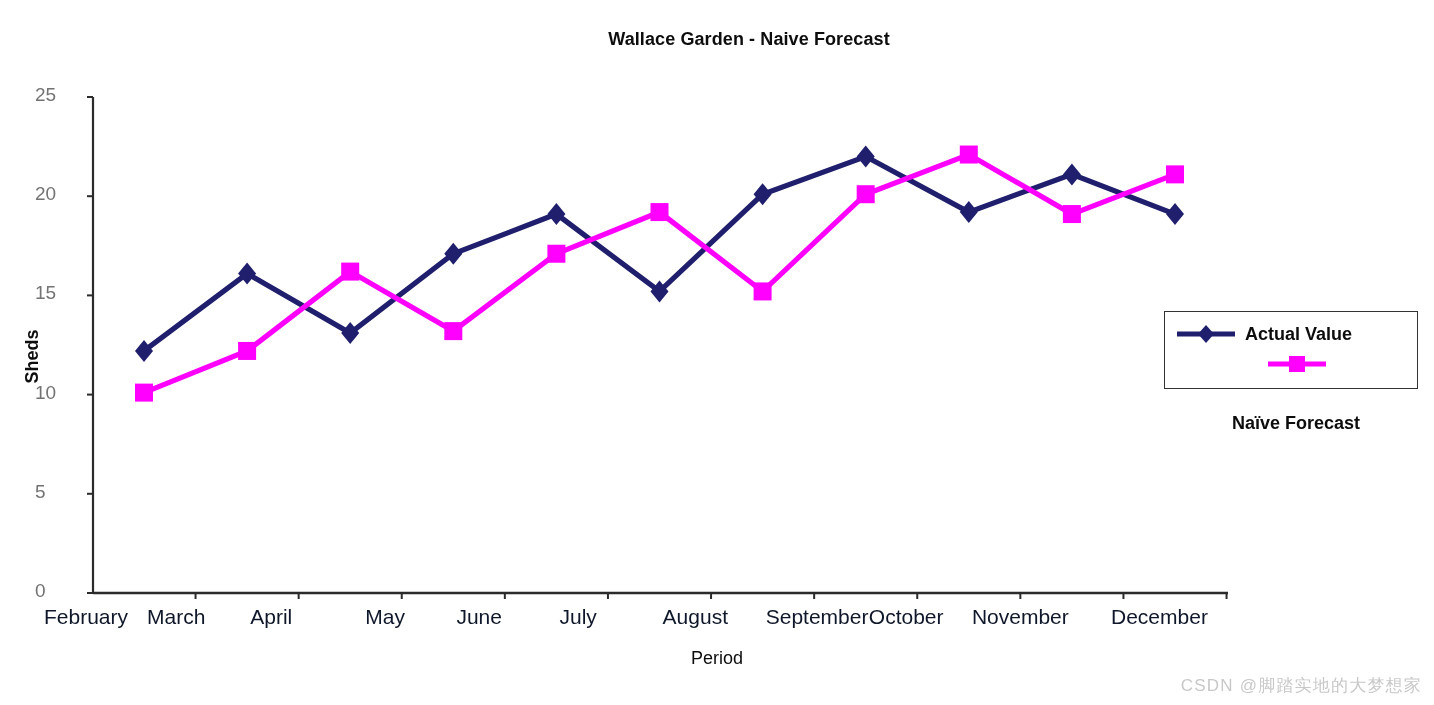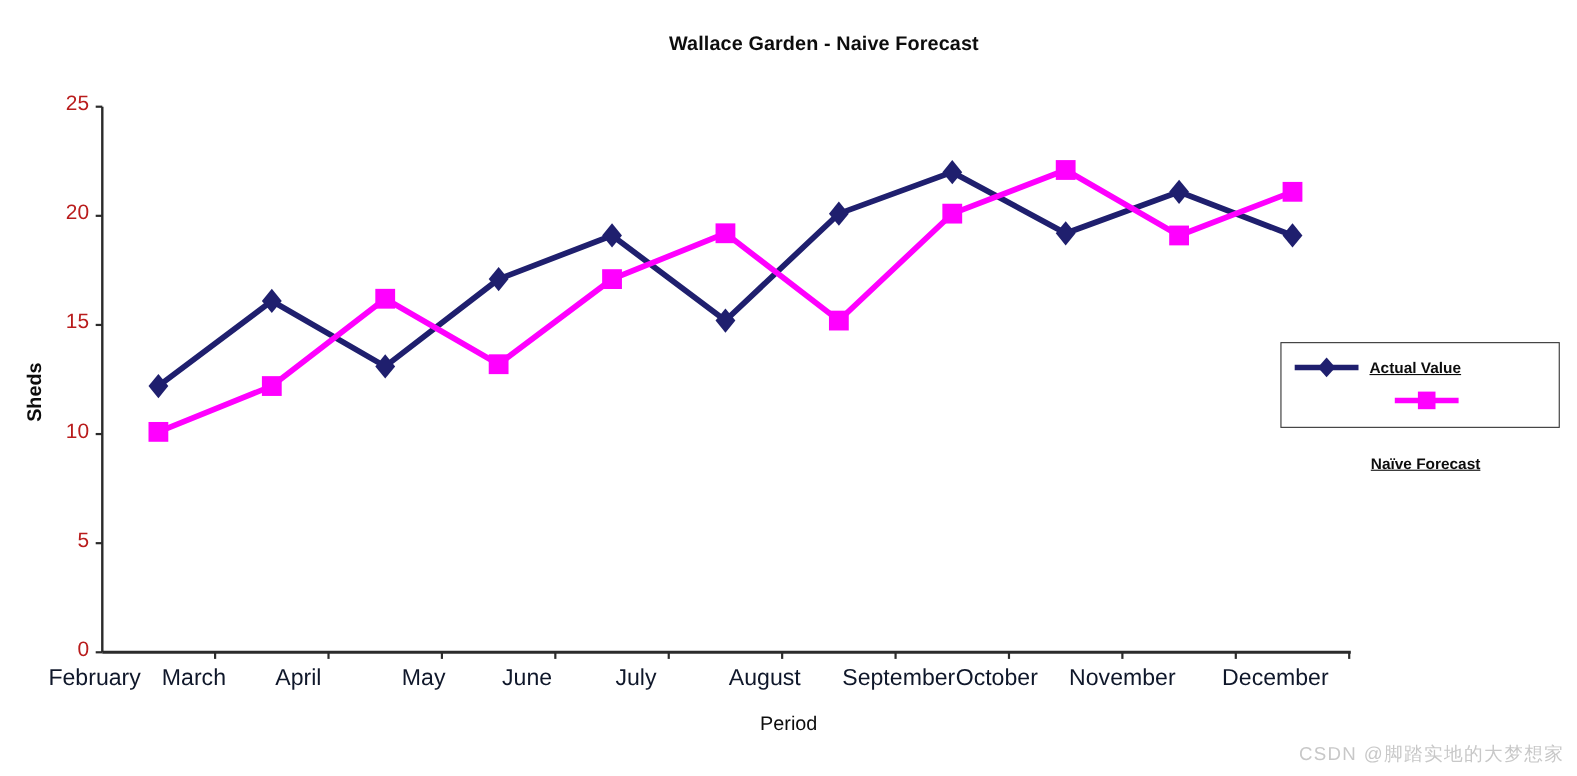--- a/index.html
+++ b/index.html
@@ -50,23 +50,23 @@
     font-weight: normal;
     color: #0d0d0d;
   }
   #plot-svg {
     position: absolute;
     left: 0; top: 0;
   }
   .ytick-label {
     position: absolute;
     width: 46px;
-    text-align: right;
+    text-align: left;
     font-size: 19px;
-    color: #b91c1c;
+    color: #737373;
   }
   .xtick-label {
     position: absolute;
     text-align: left;
     font-size: 21px;
     color: #0f172a;
     white-space: nowrap;
   }
   #legend-box {
     position: absolute;
@@ -88,26 +88,25 @@
   .legend-row.r0 { top: 5px; }
   .legend-row.r1 { top: 39px; flex-direction: column; }
   .legend-swatch {
     position: relative;
     width: 62px;
     height: 26px;
     margin-left: 10px;
     flex: 0 0 62px;
   }
   .legend-label {
-    font-size: 14px;
+    font-size: 18px;
     font-weight: bold;
     color: #0d0d0d;
     margin-left: 8px;
     white-space: nowrap;
-    text-decoration: underline;
   }
   #watermark {
     position: absolute;
     right: 12px;
     bottom: 8px;
     font-size: 17px;
     color: #c8c8c8;
     letter-spacing: 1.2px;
     white-space: nowrap;
   }

